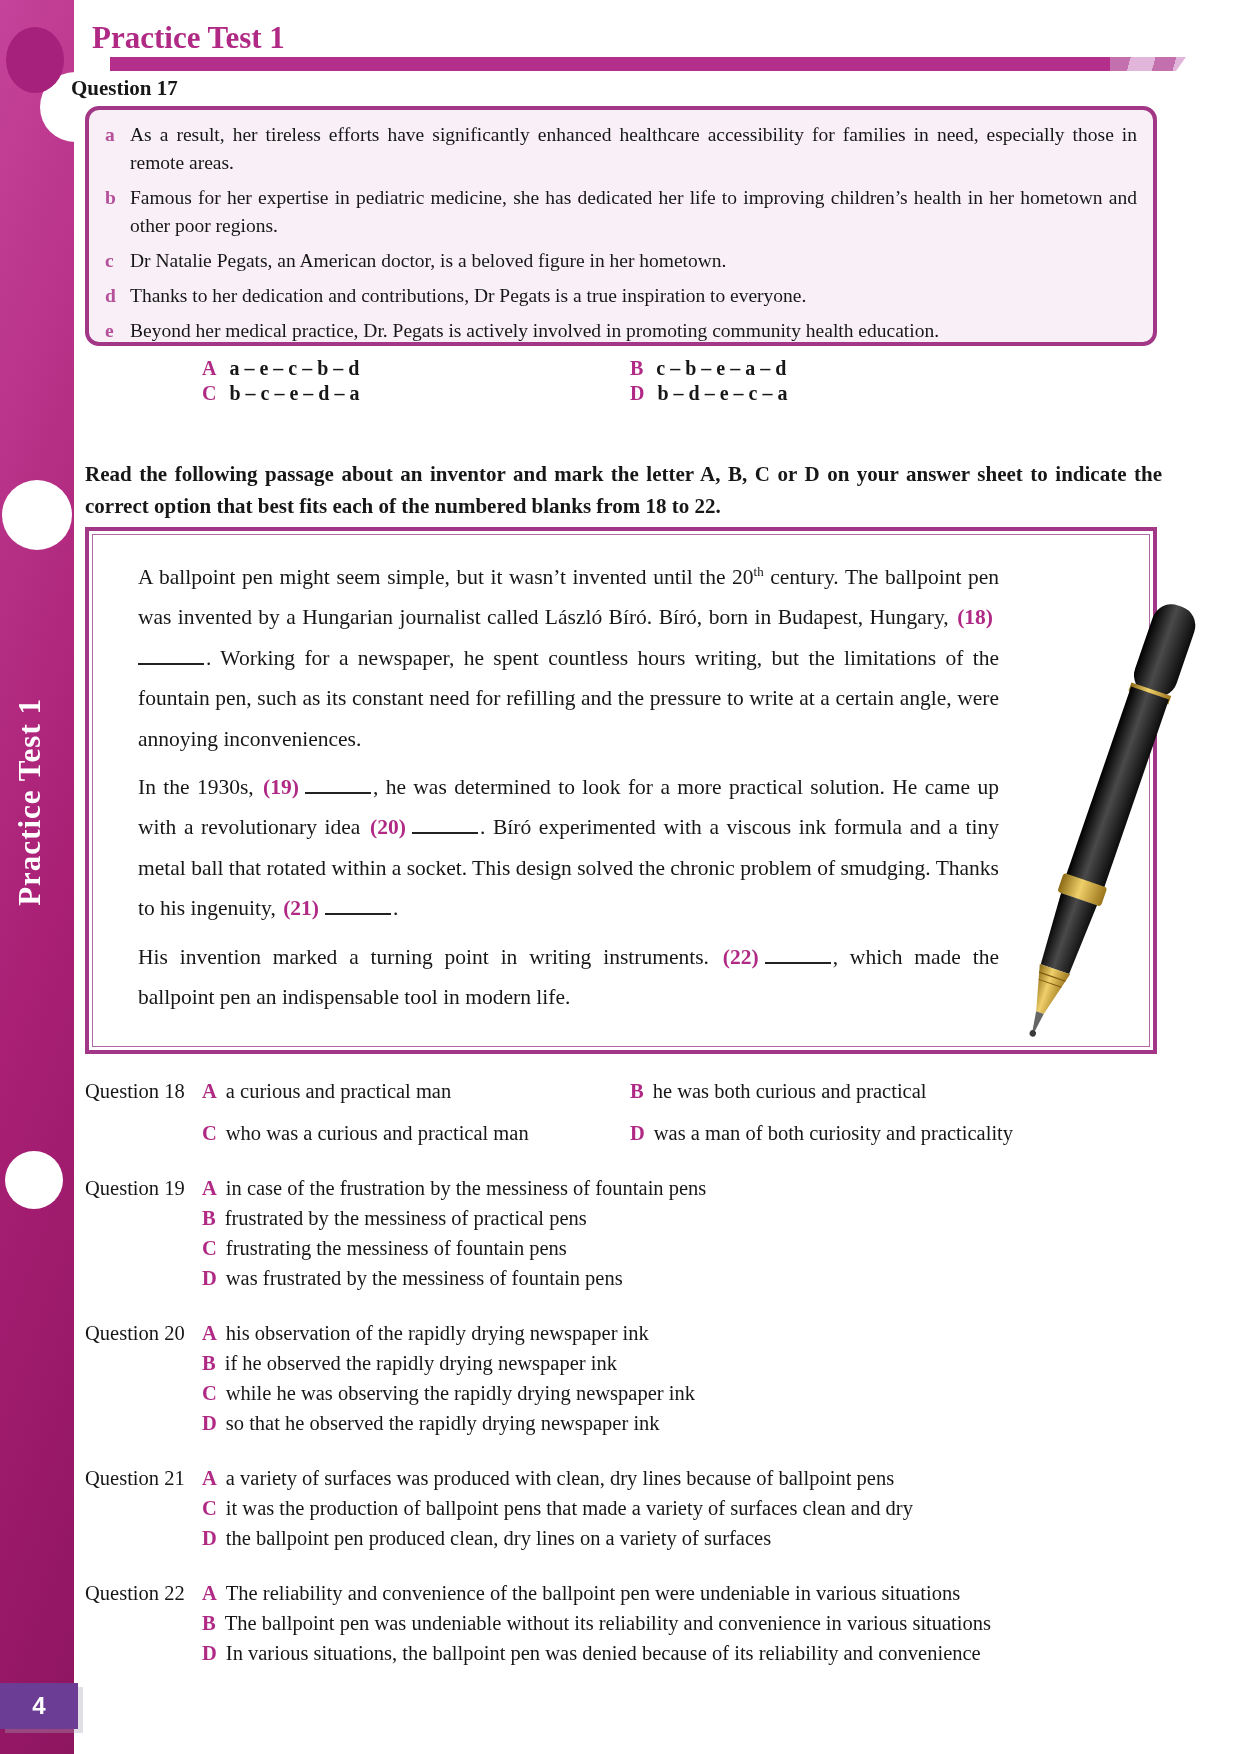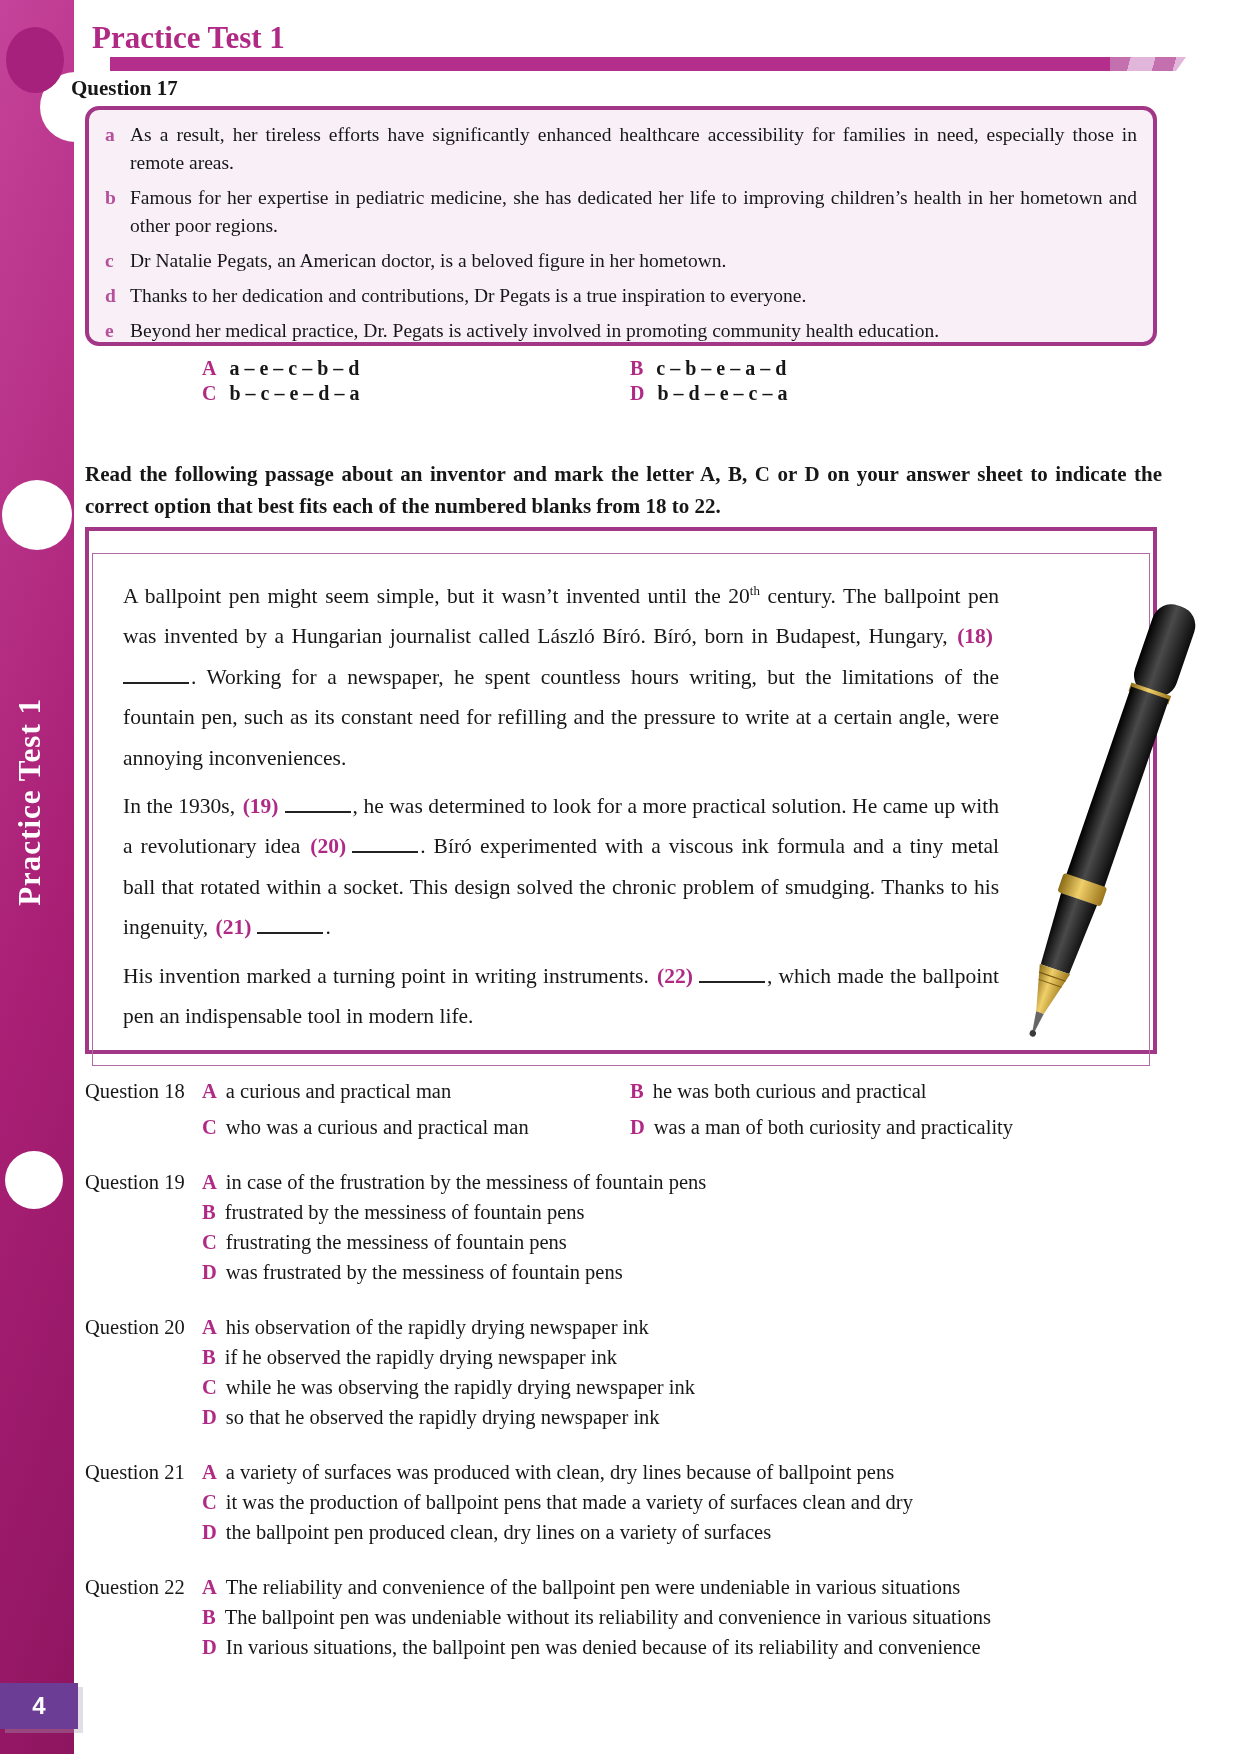--- a/index.html
+++ b/index.html
@@ -44,35 +44,35 @@
   .ans-text{font-weight:bold;}
 
   
   .instructions{position:absolute;left:85px;top:459px;width:1077px;z-index:2;
                 font-size:21px;font-weight:bold;line-height:1.52;text-align:justify;}
 
   
   .passage-box{position:absolute;left:85px;top:527px;width:1072px;height:527px;z-index:2;
                border:4px solid var(--box-border);box-sizing:border-box;padding:3px;background:#fff;}
   .passage-inner{width:100%;height:100%;border:1.5px solid #b169a4;box-sizing:border-box;
-                 padding:22px 150px 8px 30px;margin-top:19px;}
+                 padding:22px 150px 8px 45px;}
   .psg-p{margin:0 0 8px 0;font-size:21.5px;line-height:1.88;text-align:justify;}
   .blank-num{color:var(--accent);font-weight:bold;margin:0 6px 0 2px;}
   .blank-line{display:inline-block;width:66px;height:5px;border-bottom:2px solid #222;margin-right:2px;}
   .psg-p sup{font-size:60%;line-height:0;}
 
   
   .pen{position:absolute;left:982px;top:586px;z-index:4;pointer-events:none;}
 
   
   .questions{position:absolute;left:85px;top:1076px;width:1152px;z-index:2;}
   .q-block{display:flex;margin-bottom:25px;}
   .q-label{width:117px;flex:none;font-weight:normal;font-size:20.5px;line-height:30px;}
   .q-opts{flex:1;}
-  .q-opts.two-col{display:grid;grid-template-columns:428px 1fr;row-gap:6px;}
+  .q-opts.two-col{display:grid;grid-template-columns:428px 1fr;row-gap:12px;}
   .q-opt{font-size:20.5px;line-height:30px;}
   .q-letter{color:var(--accent);font-weight:bold;margin-right:9px;}
 
   
   .page-badge{position:absolute;left:0;top:1683px;width:78px;height:46px;z-index:3;
               background:var(--page-badge);color:#fff;display:flex;align-items:center;justify-content:center;
               font-family:"Liberation Sans", sans-serif;font-weight:bold;font-size:24px;
               box-shadow:5px 4px 0 rgba(170,160,180,0.35);}
 </style>
 </head>
@@ -169,21 +169,21 @@
           <div class="q-opt"><span class="q-letter">A</span><span class="q-text">a curious and practical man</span></div>
           <div class="q-opt"><span class="q-letter">B</span><span class="q-text">he was both curious and practical</span></div>
           <div class="q-opt"><span class="q-letter">C</span><span class="q-text">who was a curious and practical man</span></div>
           <div class="q-opt"><span class="q-letter">D</span><span class="q-text">was a man of both curiosity and practicality</span></div>
         </div>
       </div>
       <div class="q-block">
         <div class="q-label">Question 19</div>
         <div class="q-opts stacked">
           <div class="q-opt"><span class="q-letter">A</span><span class="q-text">in case of the frustration by the messiness of fountain pens</span></div>
-          <div class="q-opt"><span class="q-letter">B</span><span class="q-text">frustrated by the messiness of fountain pens</span></div>
+          <div class="q-opt"><span class="q-letter">B</span><span class="q-text">frustrated by the messiness of practical pens</span></div>
           <div class="q-opt"><span class="q-letter">C</span><span class="q-text">frustrating the messiness of fountain pens</span></div>
           <div class="q-opt"><span class="q-letter">D</span><span class="q-text">was frustrated by the messiness of fountain pens</span></div>
         </div>
       </div>
       <div class="q-block">
         <div class="q-label">Question 20</div>
         <div class="q-opts stacked">
           <div class="q-opt"><span class="q-letter">A</span><span class="q-text">his observation of the rapidly drying newspaper ink</span></div>
           <div class="q-opt"><span class="q-letter">B</span><span class="q-text">if he observed the rapidly drying newspaper ink</span></div>
           <div class="q-opt"><span class="q-letter">C</span><span class="q-text">while he was observing the rapidly drying newspaper ink</span></div>

